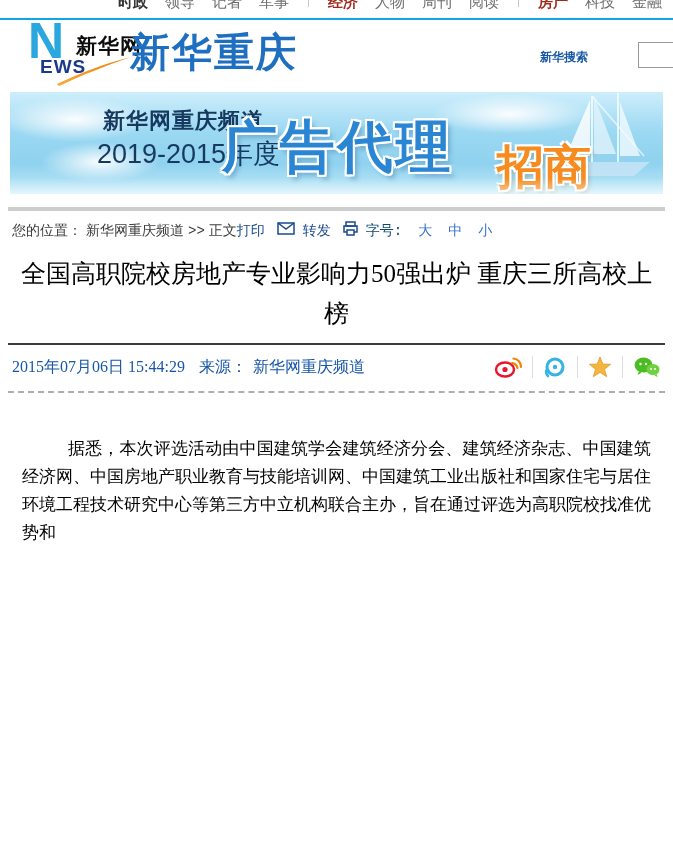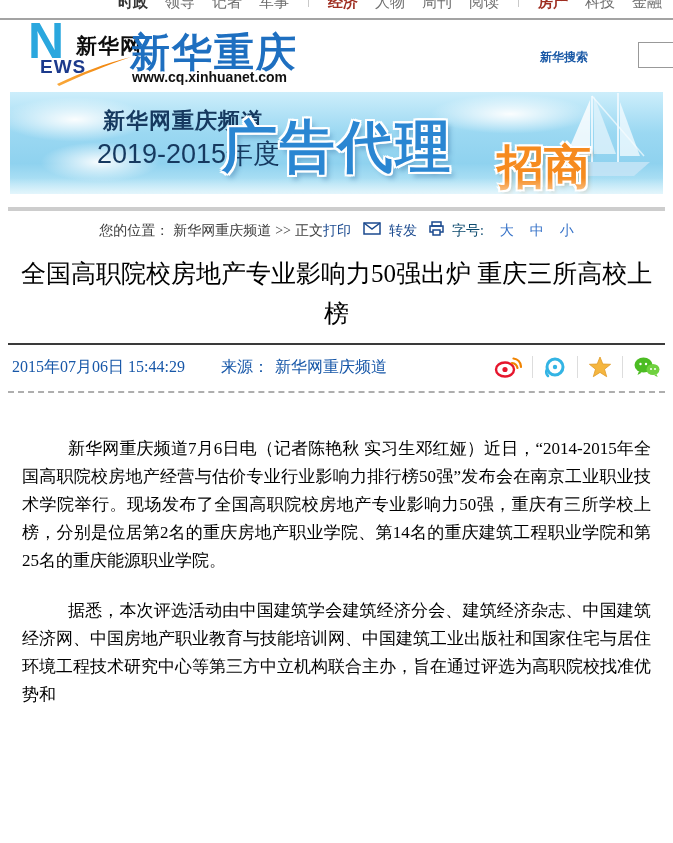--- a/index.html
+++ b/index.html
@@ -1,20 +1,20 @@
 <!DOCTYPE html>
 <html><head>
 <meta charset="utf-8">
 <style>
   html,body{margin:0;padding:0;background:#fff;}
   .page{position:relative;width:673px;height:843px;overflow:hidden;background:#fff;
         font-family:"Liberation Sans",sans-serif;}
 
   
-  .topnav{position:relative;height:18px;overflow:hidden;border-bottom:2px solid #a3a3a3;}
+  .topnav{position:relative;height:18px;overflow:hidden;border-bottom:2px solid #0ea5e9;}
   .topnav-inner{position:absolute;top:-7px;left:118px;display:flex;align-items:flex-start;
                 gap:17px;white-space:nowrap;font-size:15px;color:#6e6e6e;}
   .topnav-inner .navitem{cursor:pointer;}
   .topnav-inner .nav-strong{color:#333;font-weight:bold;}
   .topnav-inner .nav-red{color:#9e2d20;font-weight:bold;}
   .topnav-inner .vbar{border-left:1px solid #c9c9c9;height:14px;margin:0 2px;}
 
   
   .logorow{position:relative;height:70px;background:#fff;}
   .logo-n{position:absolute;left:28px;top:-4px;font-size:50px;font-weight:bold;color:#2aa7de;line-height:1;}
@@ -42,38 +42,38 @@
   .banner-badge{position:absolute;left:487px;top:44px;font-size:47px;font-weight:bold;color:#f68b1f;
     text-shadow:-2px -2px 0 #fff,2px -2px 0 #fff,-2px 2px 0 #fff,2px 2px 0 #fff,3px 4px 4px rgba(120,70,0,.3);}
   .banner-ship{position:absolute;left:548px;top:0;}
   .banner-water{position:absolute;left:0;bottom:0;width:100%;height:16px;
     background:linear-gradient(180deg,rgba(255,255,255,0),rgba(255,255,255,.55));}
 
   
   .graybar{margin:13px 8px 0;height:4px;background:#cdcdcd;}
 
   
-  .crumbrow{display:flex;justify-content:center;align-items:center;
-            padding:10px 12px 6px;font-size:14px;font-family:Liberation Serif, serif;}
+  .crumbrow{display:flex;justify-content:flex-start;align-items:center;
+            padding:10px 12px 6px;font-size:14px;font-family:Liberation Mono, monospace;}
   .crumb-left{color:#3c3c3c;display:flex;align-items:center;gap:4px;}
   .crumb-left .crumb-link{cursor:pointer;}
   .crumb-tools{display:flex;align-items:center;gap:8px;color:#1b4a8f;}
   .tool-item{display:flex;align-items:center;gap:12px;cursor:pointer;}
   .fs-label{color:#0c4a6e;}
   .fs-size{color:#3672c8;cursor:pointer;margin-left:4px;}
 
   
   .art-title{margin:8px 18px 0;text-align:center;font-family:"Liberation Serif",serif;
              font-size:25px;line-height:40px;color:#000;font-weight:normal;}
 
   
   .darkline{margin:9px 8px 0;height:2px;background:#3a3a3a;}
   .metarow{display:flex;justify-content:space-between;align-items:center;padding:6px 12px;height:32px;}
   .meta-left{font-family:"Liberation Serif",serif;font-size:16px;color:#1757a8;display:flex;gap:6px;align-items:center;}
-  .meta-date{margin-right:30px;}
+  .meta-date{margin-right:8px;}
   .meta-source-link{cursor:pointer;}
   .share{display:flex;align-items:center;}
   .share .sep{border-left:1px solid #ddd;height:22px;margin:0 10px;}
   .share .sicon{cursor:pointer;display:flex;align-items:center;}
   .dashedline{margin:2px 8px 0;border-top:2px dashed #aeaeae;}
 
   
   .art-body{padding:42px 22px 0;font-family:"Liberation Serif",serif;font-size:17px;
             line-height:28px;color:#000;text-align:justify;}
   .art-body p{margin:0 0 22px;text-indent:46px;}
@@ -111,21 +111,20 @@
         <defs>
             <linearGradient id="sw" x1="0" y1="1" x2="1" y2="0">
           <stop offset="0" stop-color="#f9a93c"></stop>
               <stop offset="1" stop-color="#ef7c00"></stop>
         </linearGradient>
           </defs>
         <path d="M1 28 C 24 17, 50 7, 75 1 C 52 9, 26 19, 3 30 Z" fill="url(#sw)"></path>
       </svg>
     </span>
     <span class="site-title">新华重庆</span>
-    <span class="site-url">www.cq.xinhuanet.com</span>
     <span class="search-label">新华搜索</span>
     <input class="search-input" type="text" style="">
   </div>
 
   <div class="banner">
     <div class="cloud c1"></div>
     <div class="cloud c2"></div>
     <div class="cloud c3"></div>
     <span class="banner-ship">
       <svg width="110" height="102" viewBox="0 0 110 102">
@@ -230,17 +229,16 @@
           <circle cx="18" cy="13" r="1" fill="#fff"></circle>
           <circle cx="22" cy="13" r="1" fill="#fff"></circle>
         </svg>
       </span>
     </div>
   </div>
 
   <div class="dashedline"></div>
 
   <div class="art-body">
-    <p>新华网重庆频道7月6日电（记者陈艳秋 实习生邓红娅）近日，“2014-2015年全国高职院校房地产经营与估价专业行业影响力排行榜50强”发布会在南京工业职业技术学院举行。现场发布了全国高职院校房地产专业影响力50强，重庆有三所学校上榜，分别是位居第2名的重庆房地产职业学院、第14名的重庆建筑工程职业学院和第25名的重庆能源职业学院。</p>
     <p>据悉，本次评选活动由中国建筑学会建筑经济分会、建筑经济杂志、中国建筑经济网、中国房地产职业教育与技能培训网、中国建筑工业出版社和国家住宅与居住环境工程技术研究中心等第三方中立机构联合主办，旨在通过评选为高职院校找准优势和</p>
   </div>
 
 </div>
 
 </body></html>

